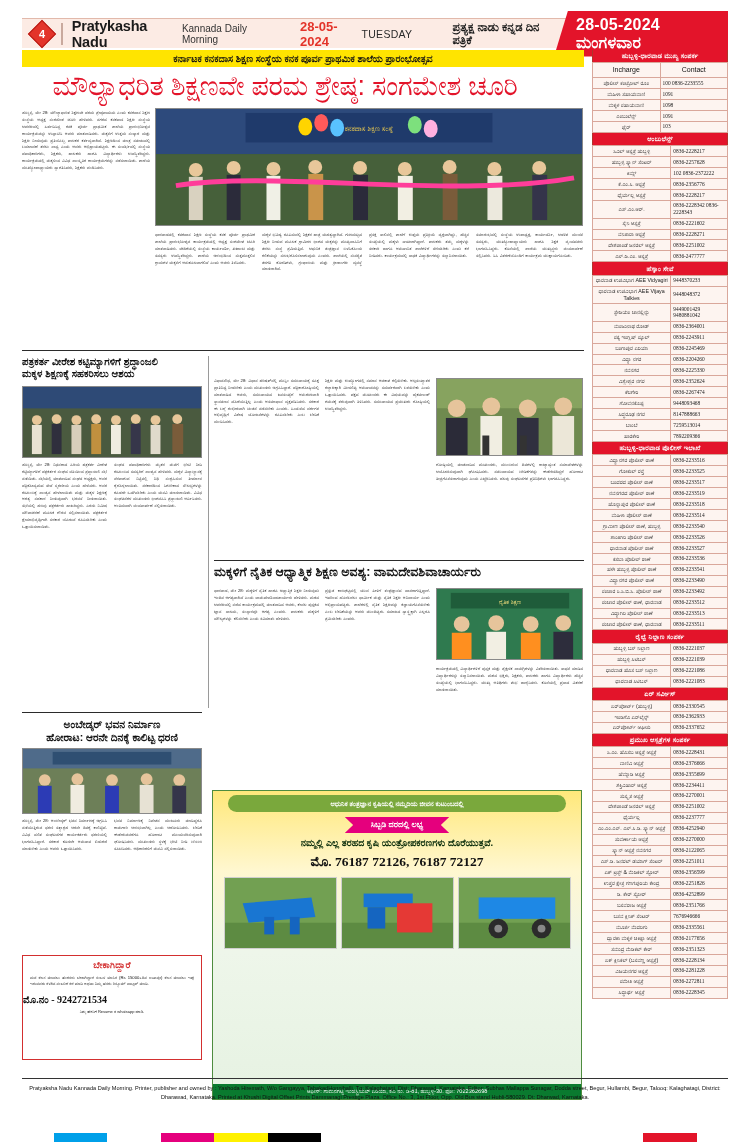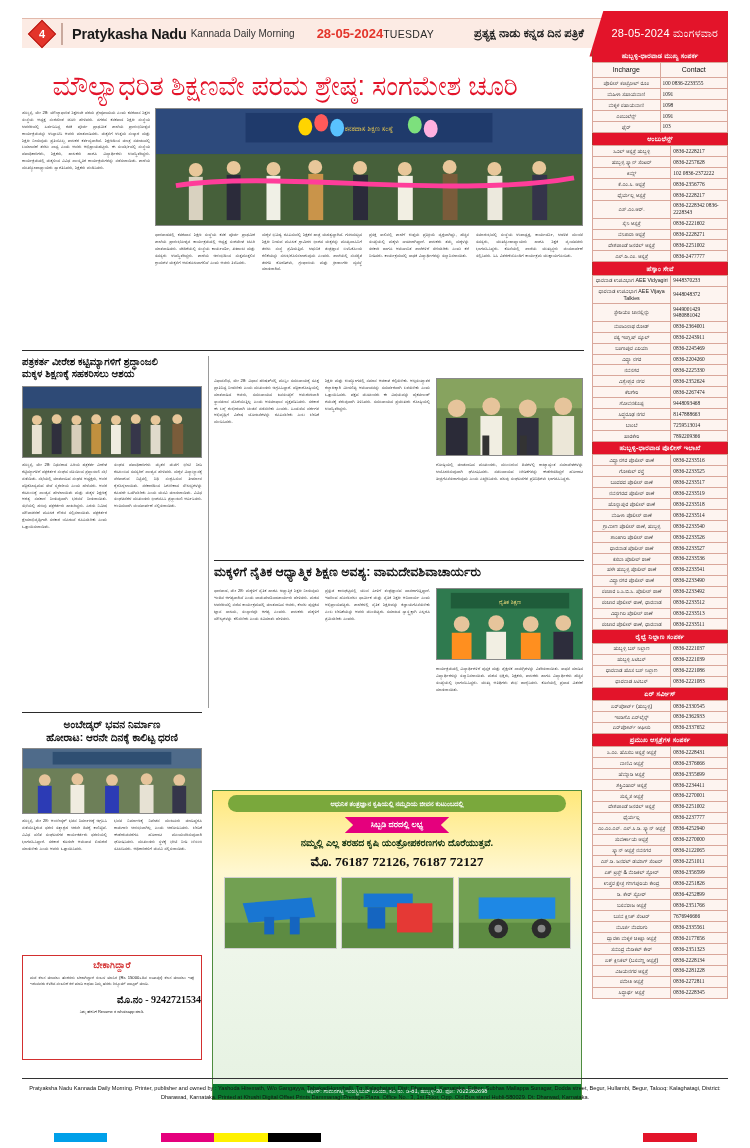--- a/index.html
+++ b/index.html
@@ -27,21 +27,21 @@
   .logo-diamond span{ transform:rotate(-45deg); color:#fff; font-size:11px; font-weight:bold; }
   .vrule { width:2px;height:22px;background:#c9a99d;margin:0 9px; }
   .mh-title { font-size:14.5px; font-weight:bold; color:#1a1a1a; letter-spacing:-0.2px;}
   .mh-sub { font-size:10px; color:#333; margin-left:4px; }
   .mh-date { font-size:13px; font-weight:bold; color:#e3342a; margin-left:22px; }
   .mh-day { font-size:10.5px; color:#2a2a2a; letter-spacing:.3px;}
   .mh-kn { font-size:11.5px; font-weight:bold; color:#1a1a1a; margin-left:40px; }
   .mh-red-tab {
     margin-left:auto; height:46px; background:#e3142a; color:#fff;
     display:flex;align-items:center; padding:0 10px 0 22px;
-    font-size:11px; font-weight:normal; letter-spacing:.2px;
+    font-size:16px; font-weight:bold; letter-spacing:.2px;
     clip-path: polygon(14px 0, 100% 0, 100% 100%, 0 100%);
   }
 
   
   .lead-kicker {
     position:absolute; left:22px; top:50px; width:562px; height:17px;
     background:#ffe400; display:flex;align-items:center;justify-content:center;
     font-size:9.6px; font-weight:bold; color:#111;
   }
   .lead-headline {
@@ -122,21 +122,21 @@
   
   .miniad {
     position:absolute; left:22px; top:955px; width:180px; height:105px;
     border:1.2px solid #d32f2f; background:#fff;
   }
   .miniad-head {
     text-align:center; font-size:9px; font-weight:bold; color:#d32f2f;
     padding:4px 0 2px; letter-spacing:.3px;
   }
   .miniad-body { font-size:4.2px; line-height:1.5; color:#111; padding:2px 7px; text-align:justify;}
-  .miniad-phone { text-align:right; font-size:10px;font-weight:bold;color:#111; margin-top:4px;
+  .miniad-phone { text-align:left; font-size:10px;font-weight:bold;color:#111; margin-top:4px;
                   font-family:"Liberation Serif",serif;}
   .miniad-note { text-align:center; font-size:4px; color:#222; margin-top:3px;}
 
   
   .footer {
     position:absolute; left:22px; top:1078px; width:706px;
     border-top:1px solid #333; padding-top:5px;
     font-size:5.6px; line-height:1.55; color:#111; text-align:center;
   }
   .colorbar { position:absolute; left:0; bottom:6px; width:100%; height:9px; display:flex; }
@@ -153,20 +153,21 @@
     </div>
     <div class="vrule"></div>
     <div class="mh-title">Pratykasha Nadu</div>
     <div class="mh-sub">Kannada Daily Morning</div>
     <div class="mh-date">28-05-2024</div>
     <div class="mh-day">TUESDAY</div>
     <div class="mh-kn">ಪ್ರತ್ಯಕ್ಷ ನಾಡು ಕನ್ನಡ ದಿನ ಪತ್ರಿಕೆ</div>
     <div class="mh-red-tab">28-05-2024 ಮಂಗಳವಾರ</div>
   </div>
 
+  <div class="lead-kicker">ಕರ್ನಾಟಕ ಕನಕದಾಸ ಶಿಕ್ಷಣ ಸಂಸ್ಥೆಯ ಕನಕ ಪೂರ್ವ ಪ್ರಾಥಮಿಕ ಶಾಲೆಯ ಪ್ರಾರಂಭೋತ್ಸವ</div>
   <h1 class="lead-headline">ಮೌಲ್ಯಾಧರಿತ ಶಿಕ್ಷಣವೇ ಪರಮ ಶ್ರೇಷ್ಠ: ಸಂಗಮೇಶ ಚೂರಿ</h1>
 
   <div class="col txt k" style="left:22px; top:110px; width:128px; height:230px;">
     ಹುಬ್ಬಳ್ಳಿ, ಮೇ 28: ಮೌಲ್ಯಾಧಾರಿತ ಶಿಕ್ಷಣವೇ ಪರಮ ಶ್ರೇಷ್ಠವಾದುದು ಎಂದು ಕನಕದಾಸ ಶಿಕ್ಷಣ ಸಂಸ್ಥೆಯ ಅಧ್ಯಕ್ಷ ಸಂಗಮೇಶ ಚೂರಿ ಹೇಳಿದರು. ನಗರದ ಕನಕದಾಸ ಶಿಕ್ಷಣ ಸಂಸ್ಥೆಯ ಆವರಣದಲ್ಲಿ ಏರ್ಪಡಿಸಿದ್ದ ಕನಕ ಪೂರ್ವ ಪ್ರಾಥಮಿಕ ಶಾಲೆಯ ಪ್ರಾರಂಭೋತ್ಸವ ಕಾರ್ಯಕ್ರಮವನ್ನು ಉದ್ಘಾಟಿಸಿ ಅವರು ಮಾತನಾಡಿದರು. ಮಕ್ಕಳಿಗೆ ಉತ್ತಮ ಸಂಸ್ಕಾರ ಮತ್ತು ಶಿಕ್ಷಣ ನೀಡುವುದು ಪ್ರತಿಯೊಬ್ಬ ಪಾಲಕರ ಕರ್ತವ್ಯವಾಗಿದೆ. ಶಿಕ್ಷಣದಿಂದ ಮಾತ್ರ ಸಮಾಜದಲ್ಲಿ ಬದಲಾವಣೆ ತರಲು ಸಾಧ್ಯ ಎಂದು ಅವರು ಅಭಿಪ್ರಾಯಪಟ್ಟರು. ಈ ಸಂದರ್ಭದಲ್ಲಿ ಸಂಸ್ಥೆಯ ಪದಾಧಿಕಾರಿಗಳು, ಶಿಕ್ಷಕರು, ಪಾಲಕರು ಹಾಗೂ ವಿದ್ಯಾರ್ಥಿಗಳು ಉಪಸ್ಥಿತರಿದ್ದರು. ಕಾರ್ಯಕ್ರಮದಲ್ಲಿ ಮಕ್ಕಳಿಂದ ವಿವಿಧ ಸಾಂಸ್ಕೃತಿಕ ಕಾರ್ಯಕ್ರಮಗಳನ್ನು ನಡೆಸಲಾಯಿತು. ಶಾಲೆಯ ಮುಖ್ಯೋಪಾಧ್ಯಾಯರು ಸ್ವಾಗತಿಸಿದರು, ಶಿಕ್ಷಕರು ವಂದಿಸಿದರು.
   </div>
 
   <div class="photo" style="left:155px; top:108px; width:428px; height:118px;">
     <div class="ph-inner">
       <svg width="100%" height="100%" viewBox="0 0 428 118" preserveAspectRatio="none">
         <rect width="428" height="118" fill="#3e5b33"></rect>

